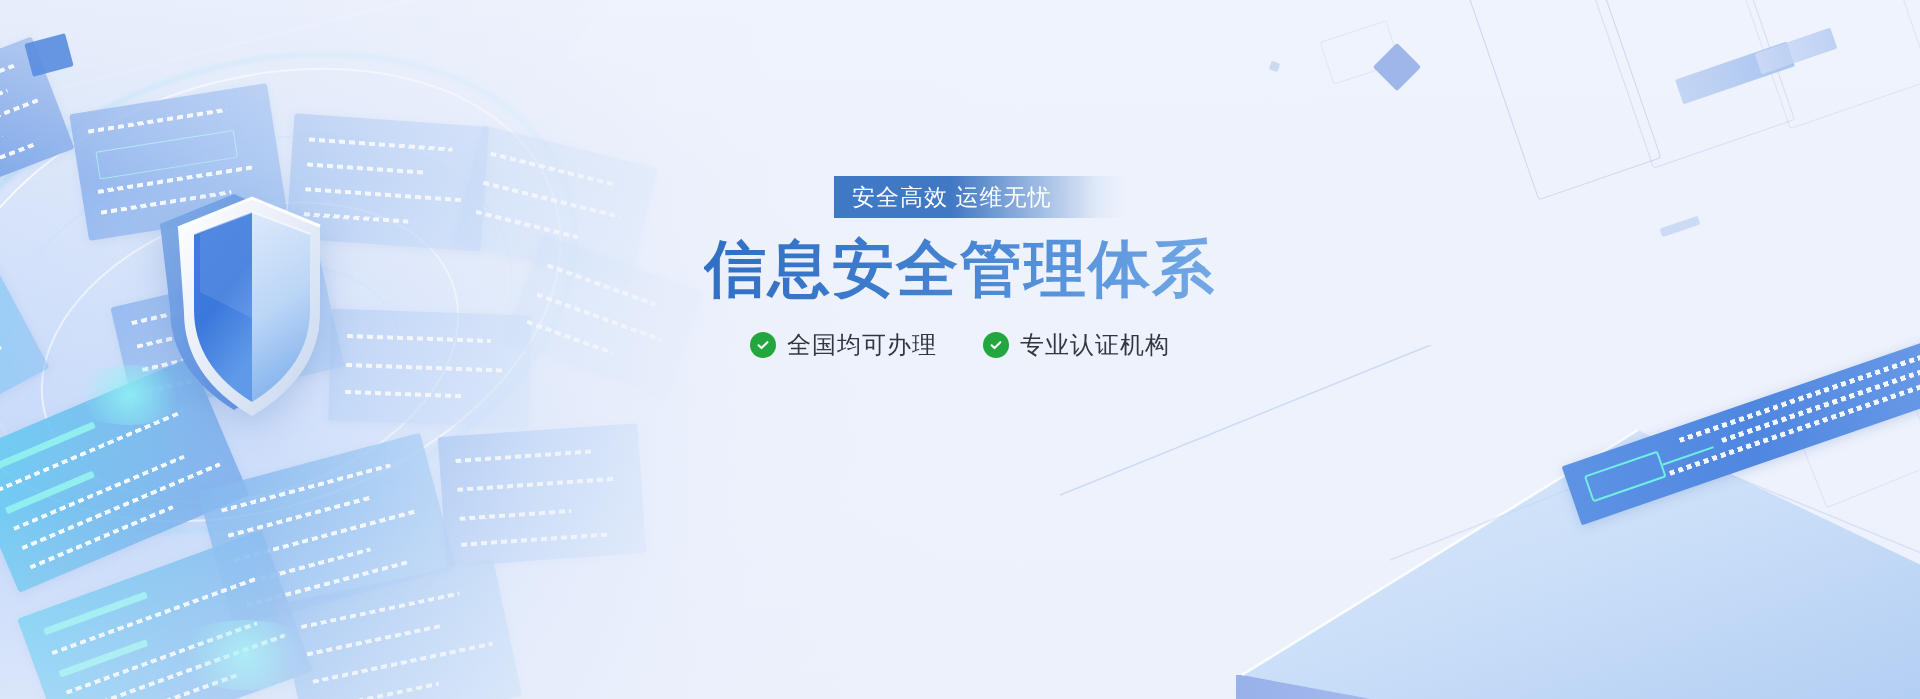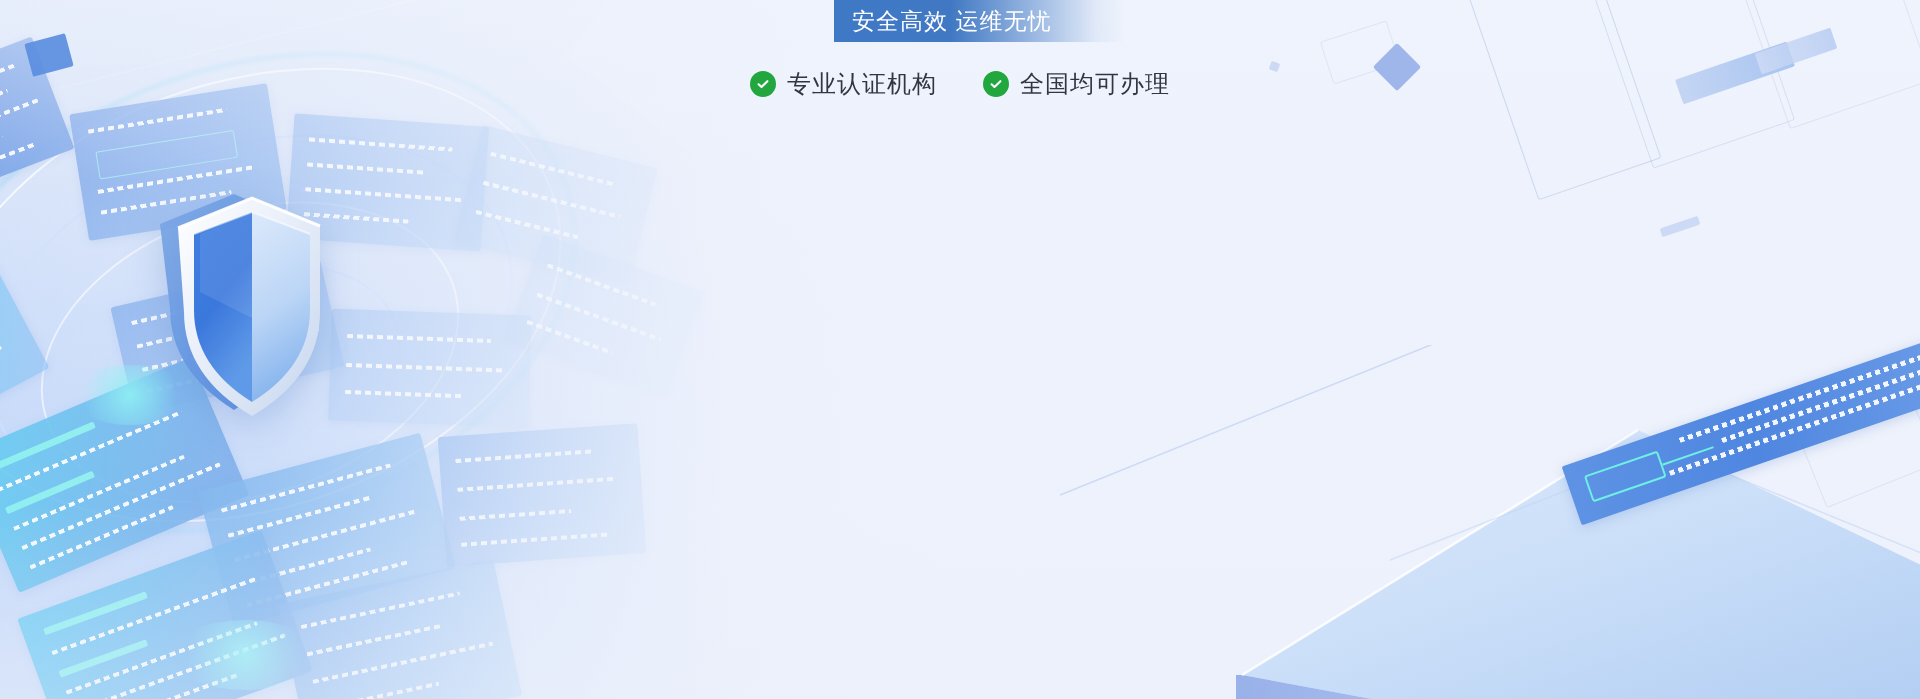--- a/index.html
+++ b/index.html
@@ -203,20 +203,21 @@
     width:920px; height:400px;
     pointer-events:none;
   }
 
   
   #content {
     position:absolute; left:0; top:0;
     width:1920px; height:699px;
     display:flex; flex-direction:column;
     align-items:center; justify-content:flex-start;
+    padding-top:176px;
   }
 
   #tagline {
     width:292px; height:42px;
     display:flex; align-items:center;
     padding-left:18px;
     margin-left:40px;
     background:linear-gradient(90deg,
       #3f79c6 0%, #4078c3 40%, rgba(105,150,210,0.55) 72%,
       rgba(160,190,230,0.18) 90%, rgba(190,212,240,0) 100%);
@@ -446,35 +447,36 @@
     <div class="frame"></div>
     <div class="glyphrow r1"></div>
     <div class="glyphrow r2"></div>
     <div class="glyphrow r3"></div>
   </div>
 
   <div id="content">
 
     <div id="tagline">安全高效 运维无忧</div>
 
+    <div class="headline" id="headline1">信息安全管理体系</div>
 
 
     <div id="features">
+      <div class="feature">
+        <span class="check">
+          <svg width="16" height="16" viewBox="0 0 16 16">
+            <path d="M3.6 8.3 L6.5 11.1 L12.4 5.2" fill="none" stroke="#ffffff" stroke-width="2.1" stroke-linecap="round" stroke-linejoin="round"></path>
+          </svg>
+        </span>
+        <span>全国均可办理</span>
+      </div>
       <div class="feature">
         <span class="check">
           <svg width="16" height="16" viewBox="0 0 16 16">
             <path d="M3.6 8.3 L6.5 11.1 L12.4 5.2" fill="none" stroke="#ffffff" stroke-width="2.1" stroke-linecap="round" stroke-linejoin="round"></path>
           </svg>
         </span>
         <span>专业认证机构</span>
       </div>
-      <div class="feature">
-        <span class="check">
-          <svg width="16" height="16" viewBox="0 0 16 16">
-            <path d="M3.6 8.3 L6.5 11.1 L12.4 5.2" fill="none" stroke="#ffffff" stroke-width="2.1" stroke-linecap="round" stroke-linejoin="round"></path>
-          </svg>
-        </span>
-        <span>全国均可办理</span>
-      </div>
     </div>
 
   </div>
 </div>
 
 </body></html>

